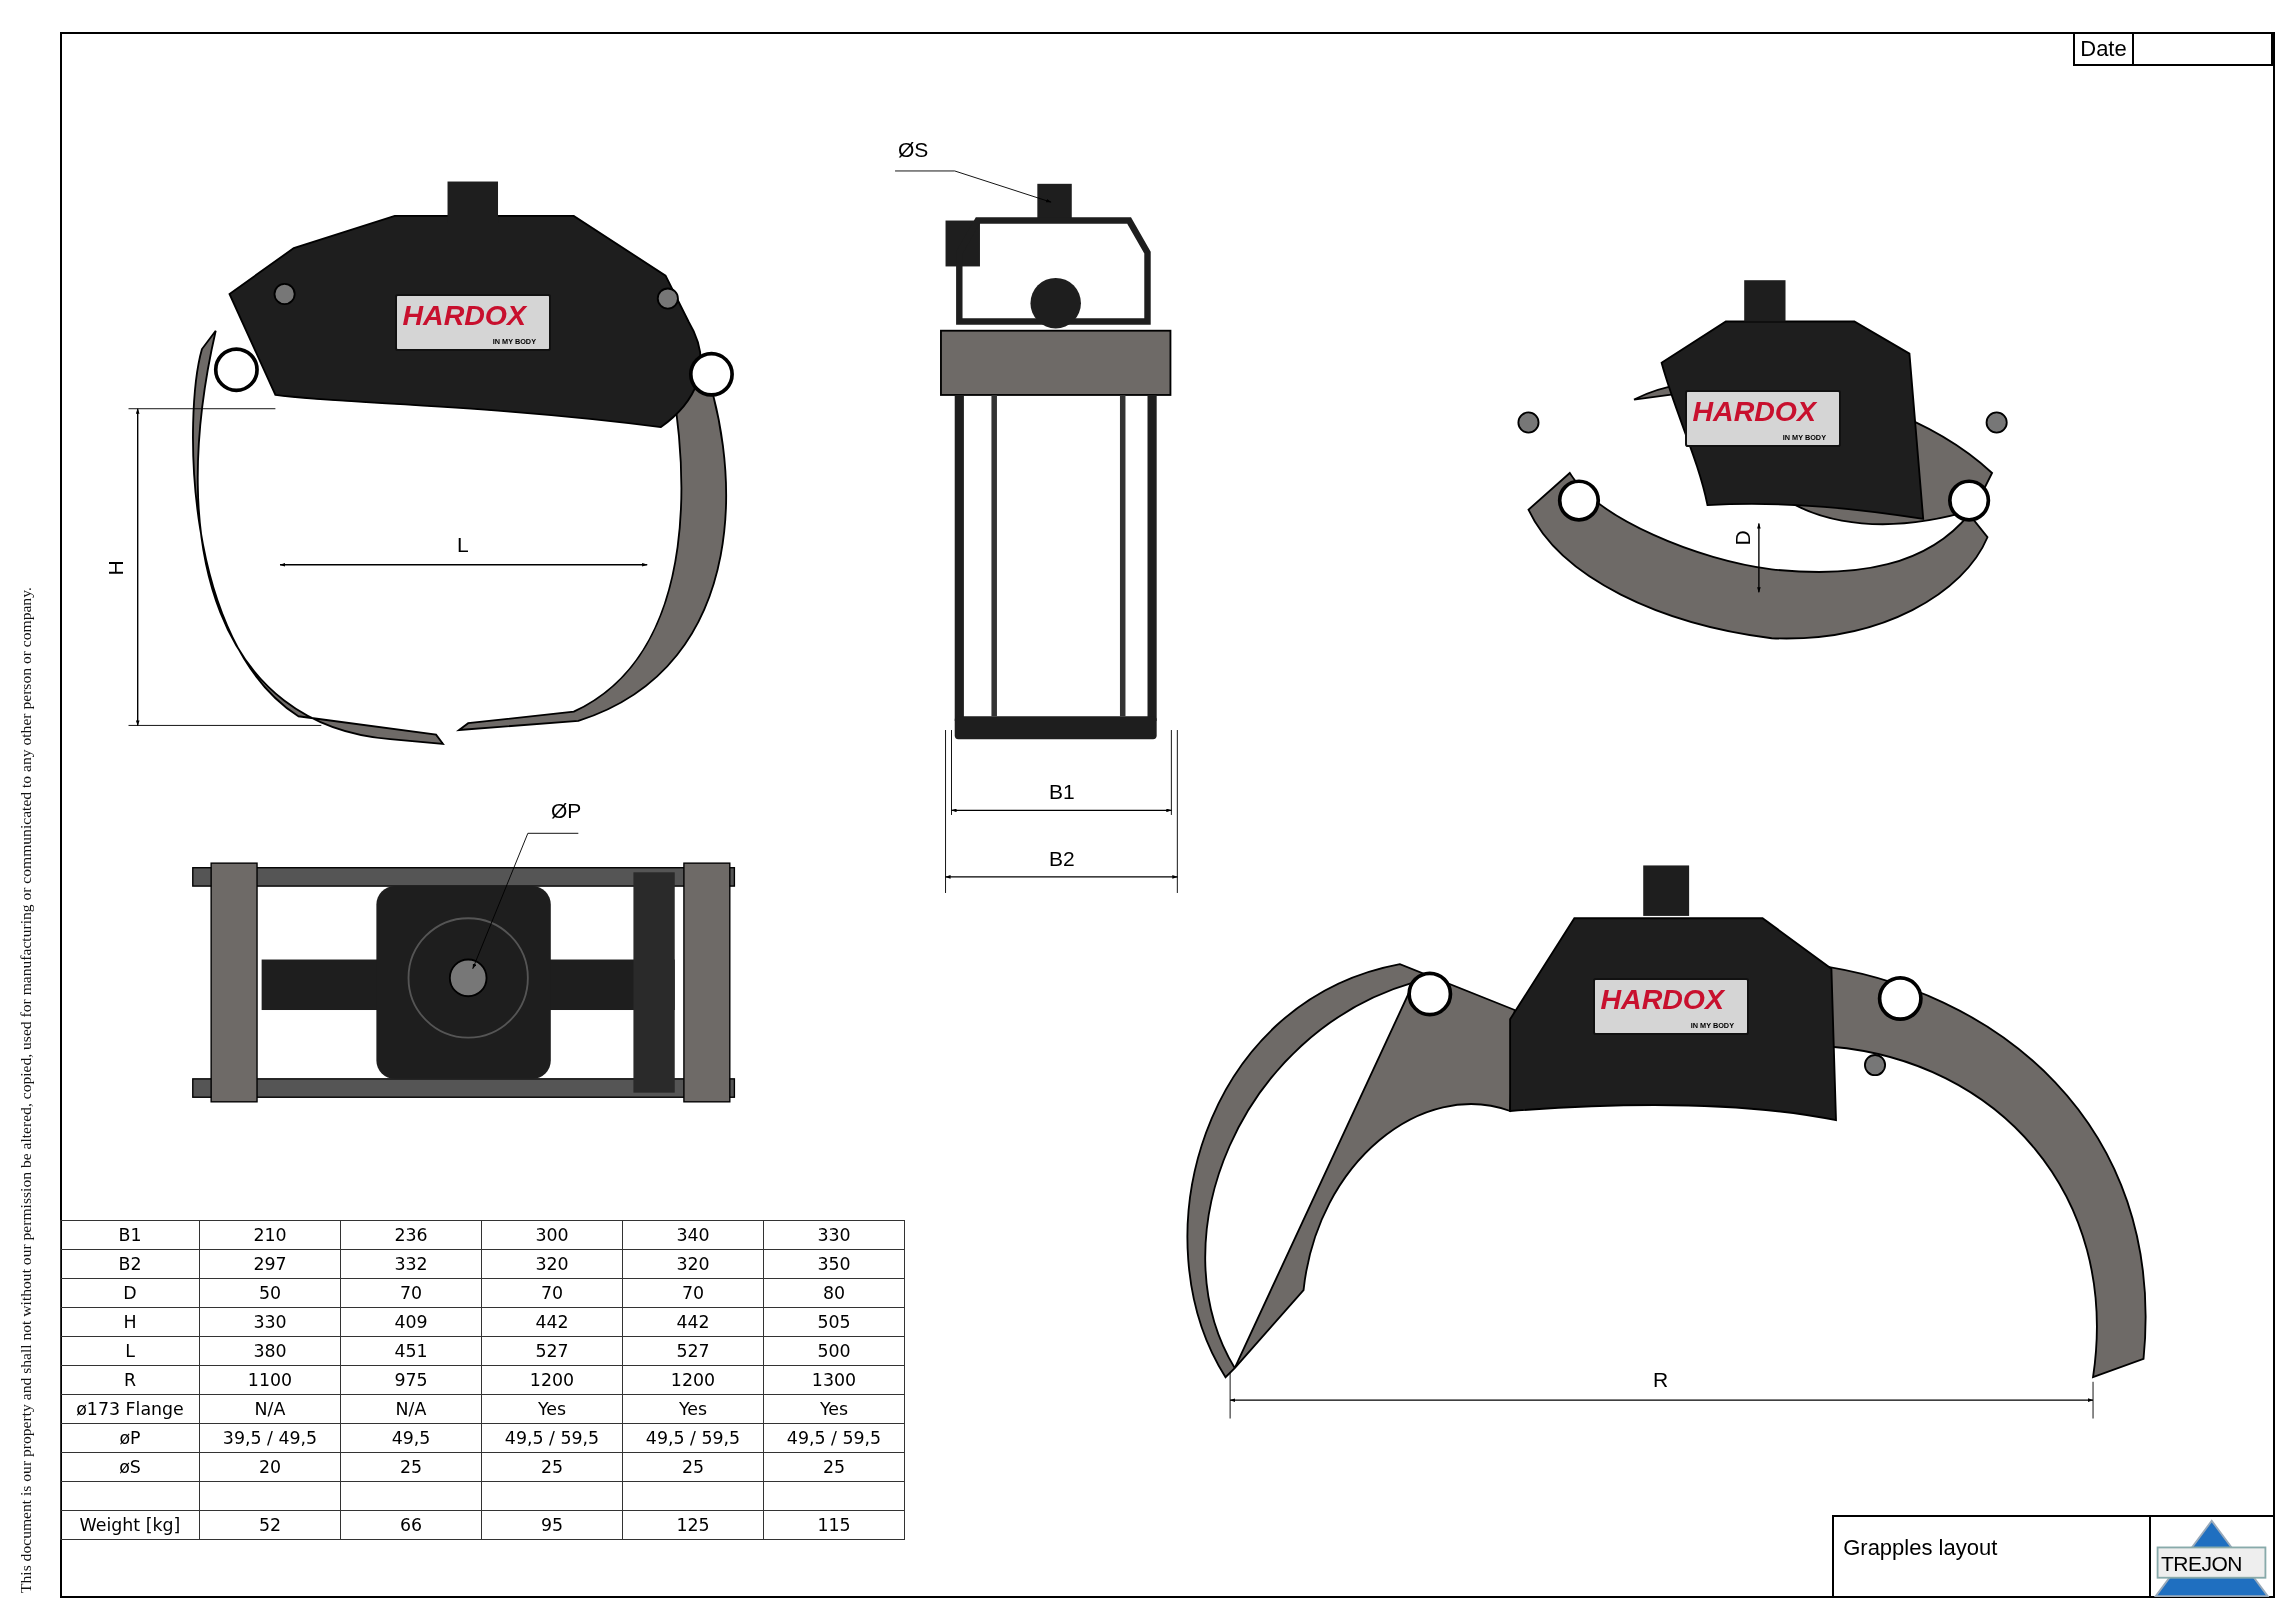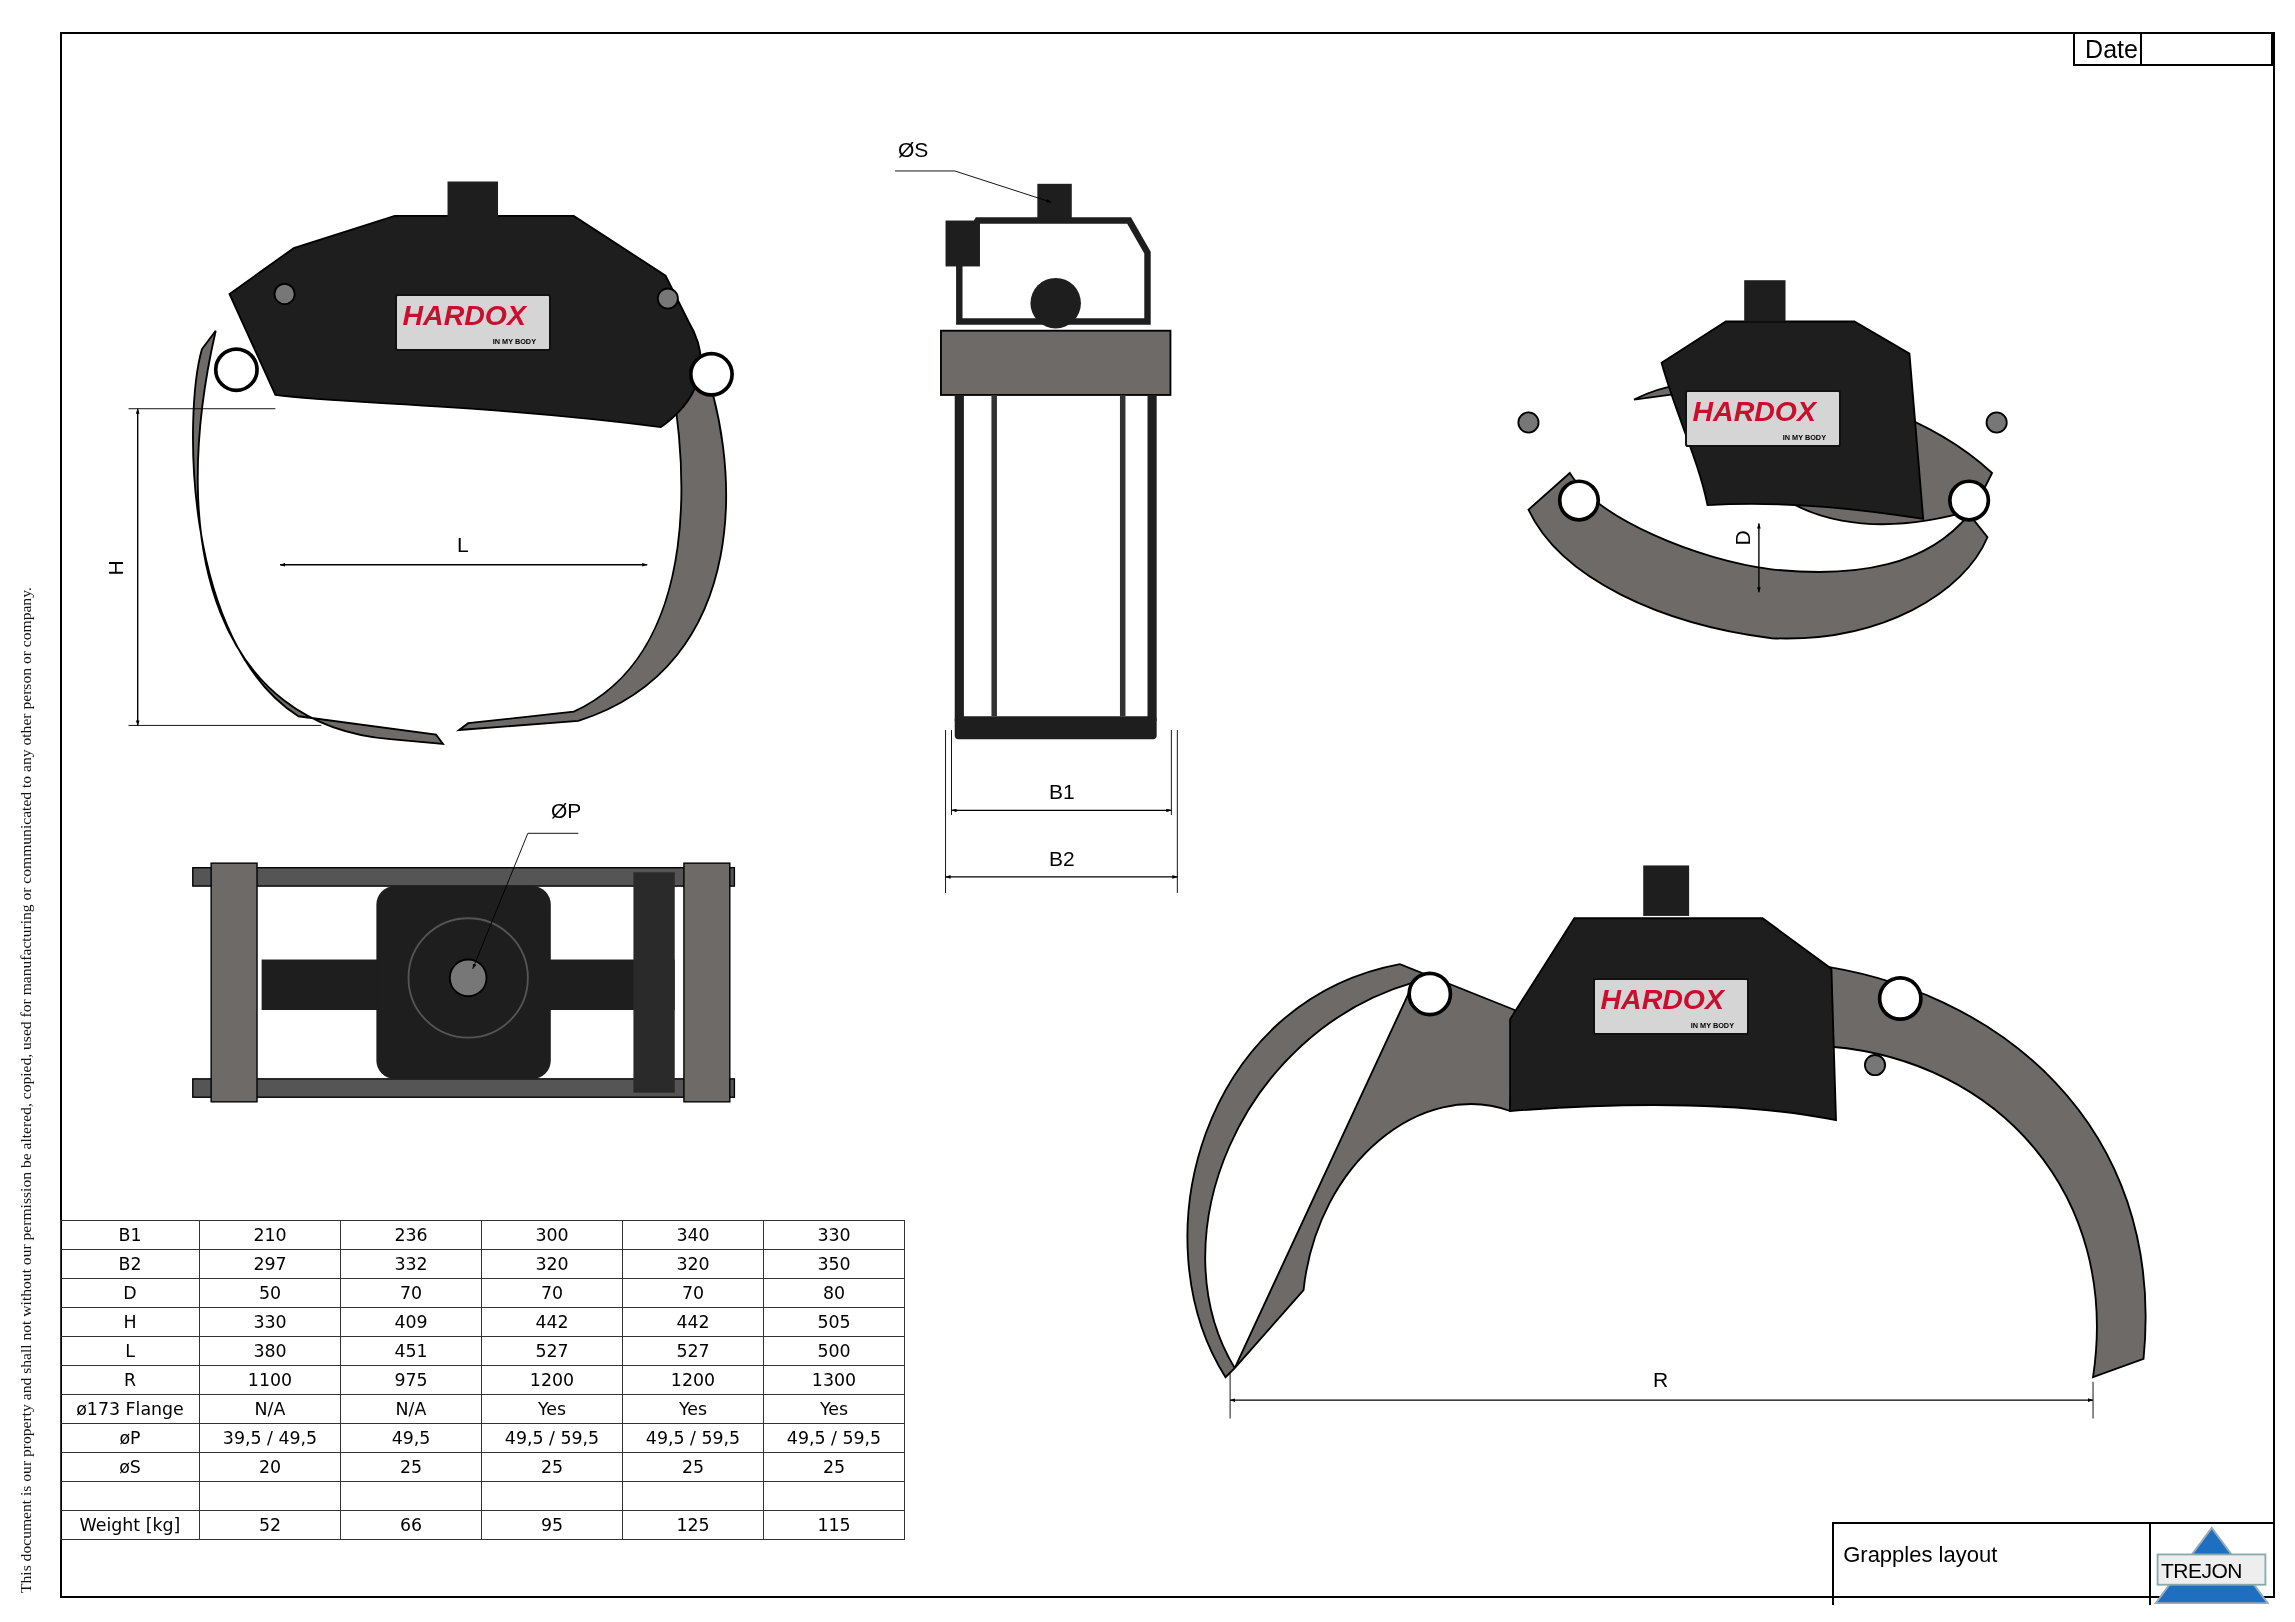--- a/index.html
+++ b/index.html
@@ -1,22 +1,22 @@
 <!DOCTYPE html>
 <html style="font-size:7.3px"><head>
 <meta charset="utf-8">
 <style>
   html,body{margin:0;padding:0;background:#fff;}
   body{width:2295px;height:1623px;position:relative;overflow:hidden;font-family:"Liberation Sans",sans-serif;color:#000;}
   .sheet{position:absolute;left:60px;top:32px;width:2215px;height:1566px;border:2.8px solid #000;box-sizing:border-box;}
   .side-note{position:absolute;left:17.4px;top:1593px;transform-origin:0 0;transform:rotate(-90deg);font-family:"Liberation Serif",serif;font-size:15.6px;white-space:nowrap;color:#111;}
   .date-box{position:absolute;left:2073px;top:32px;width:200px;height:34px;border:2.3px solid #000;box-sizing:border-box;display:flex;}
-  .date-label{width:57px;border-right:2.3px solid #000;font-size:25px;display:flex;align-items:center;justify-content:center;padding-left:8px;}
+  .date-label{width:57px;border-right:2.3px solid #000;font-size:22px;display:flex;align-items:center;justify-content:center;}
   .date-value{flex:1;}
-  .title-block{position:absolute;left:1832px;top:1515px;width:441px;height:83px;border-top:2.3px solid #000;border-left:2.3px solid #000;box-sizing:border-box;display:flex;margin-top:7px;}
+  .title-block{position:absolute;left:1832px;top:1515px;width:441px;height:83px;border-top:2.3px solid #000;border-left:2.3px solid #000;box-sizing:border-box;display:flex;}
   .title-text{flex:1;font-size:22px;padding:18.4px 0 0 9.2px;}
   .logo-cell{width:122px;border-left:2.3px solid #000;position:relative;}
   .dims{position:absolute;left:60px;top:1220px;border-collapse:collapse;font-family:"DejaVu Sans",sans-serif;font-size:17.4px;}
   .dims td{border:0.9px solid #333;text-align:center;width:140px;height:28px;padding:0;}
   .dims td.h{width:138px;}
   .dims tr.head td{height:50px;}
   .lbl{position:absolute;font-size:21px;font-family:"Liberation Sans",sans-serif;}
   svg.draw{position:absolute;left:0;top:0;}
 </style>
 </head>

